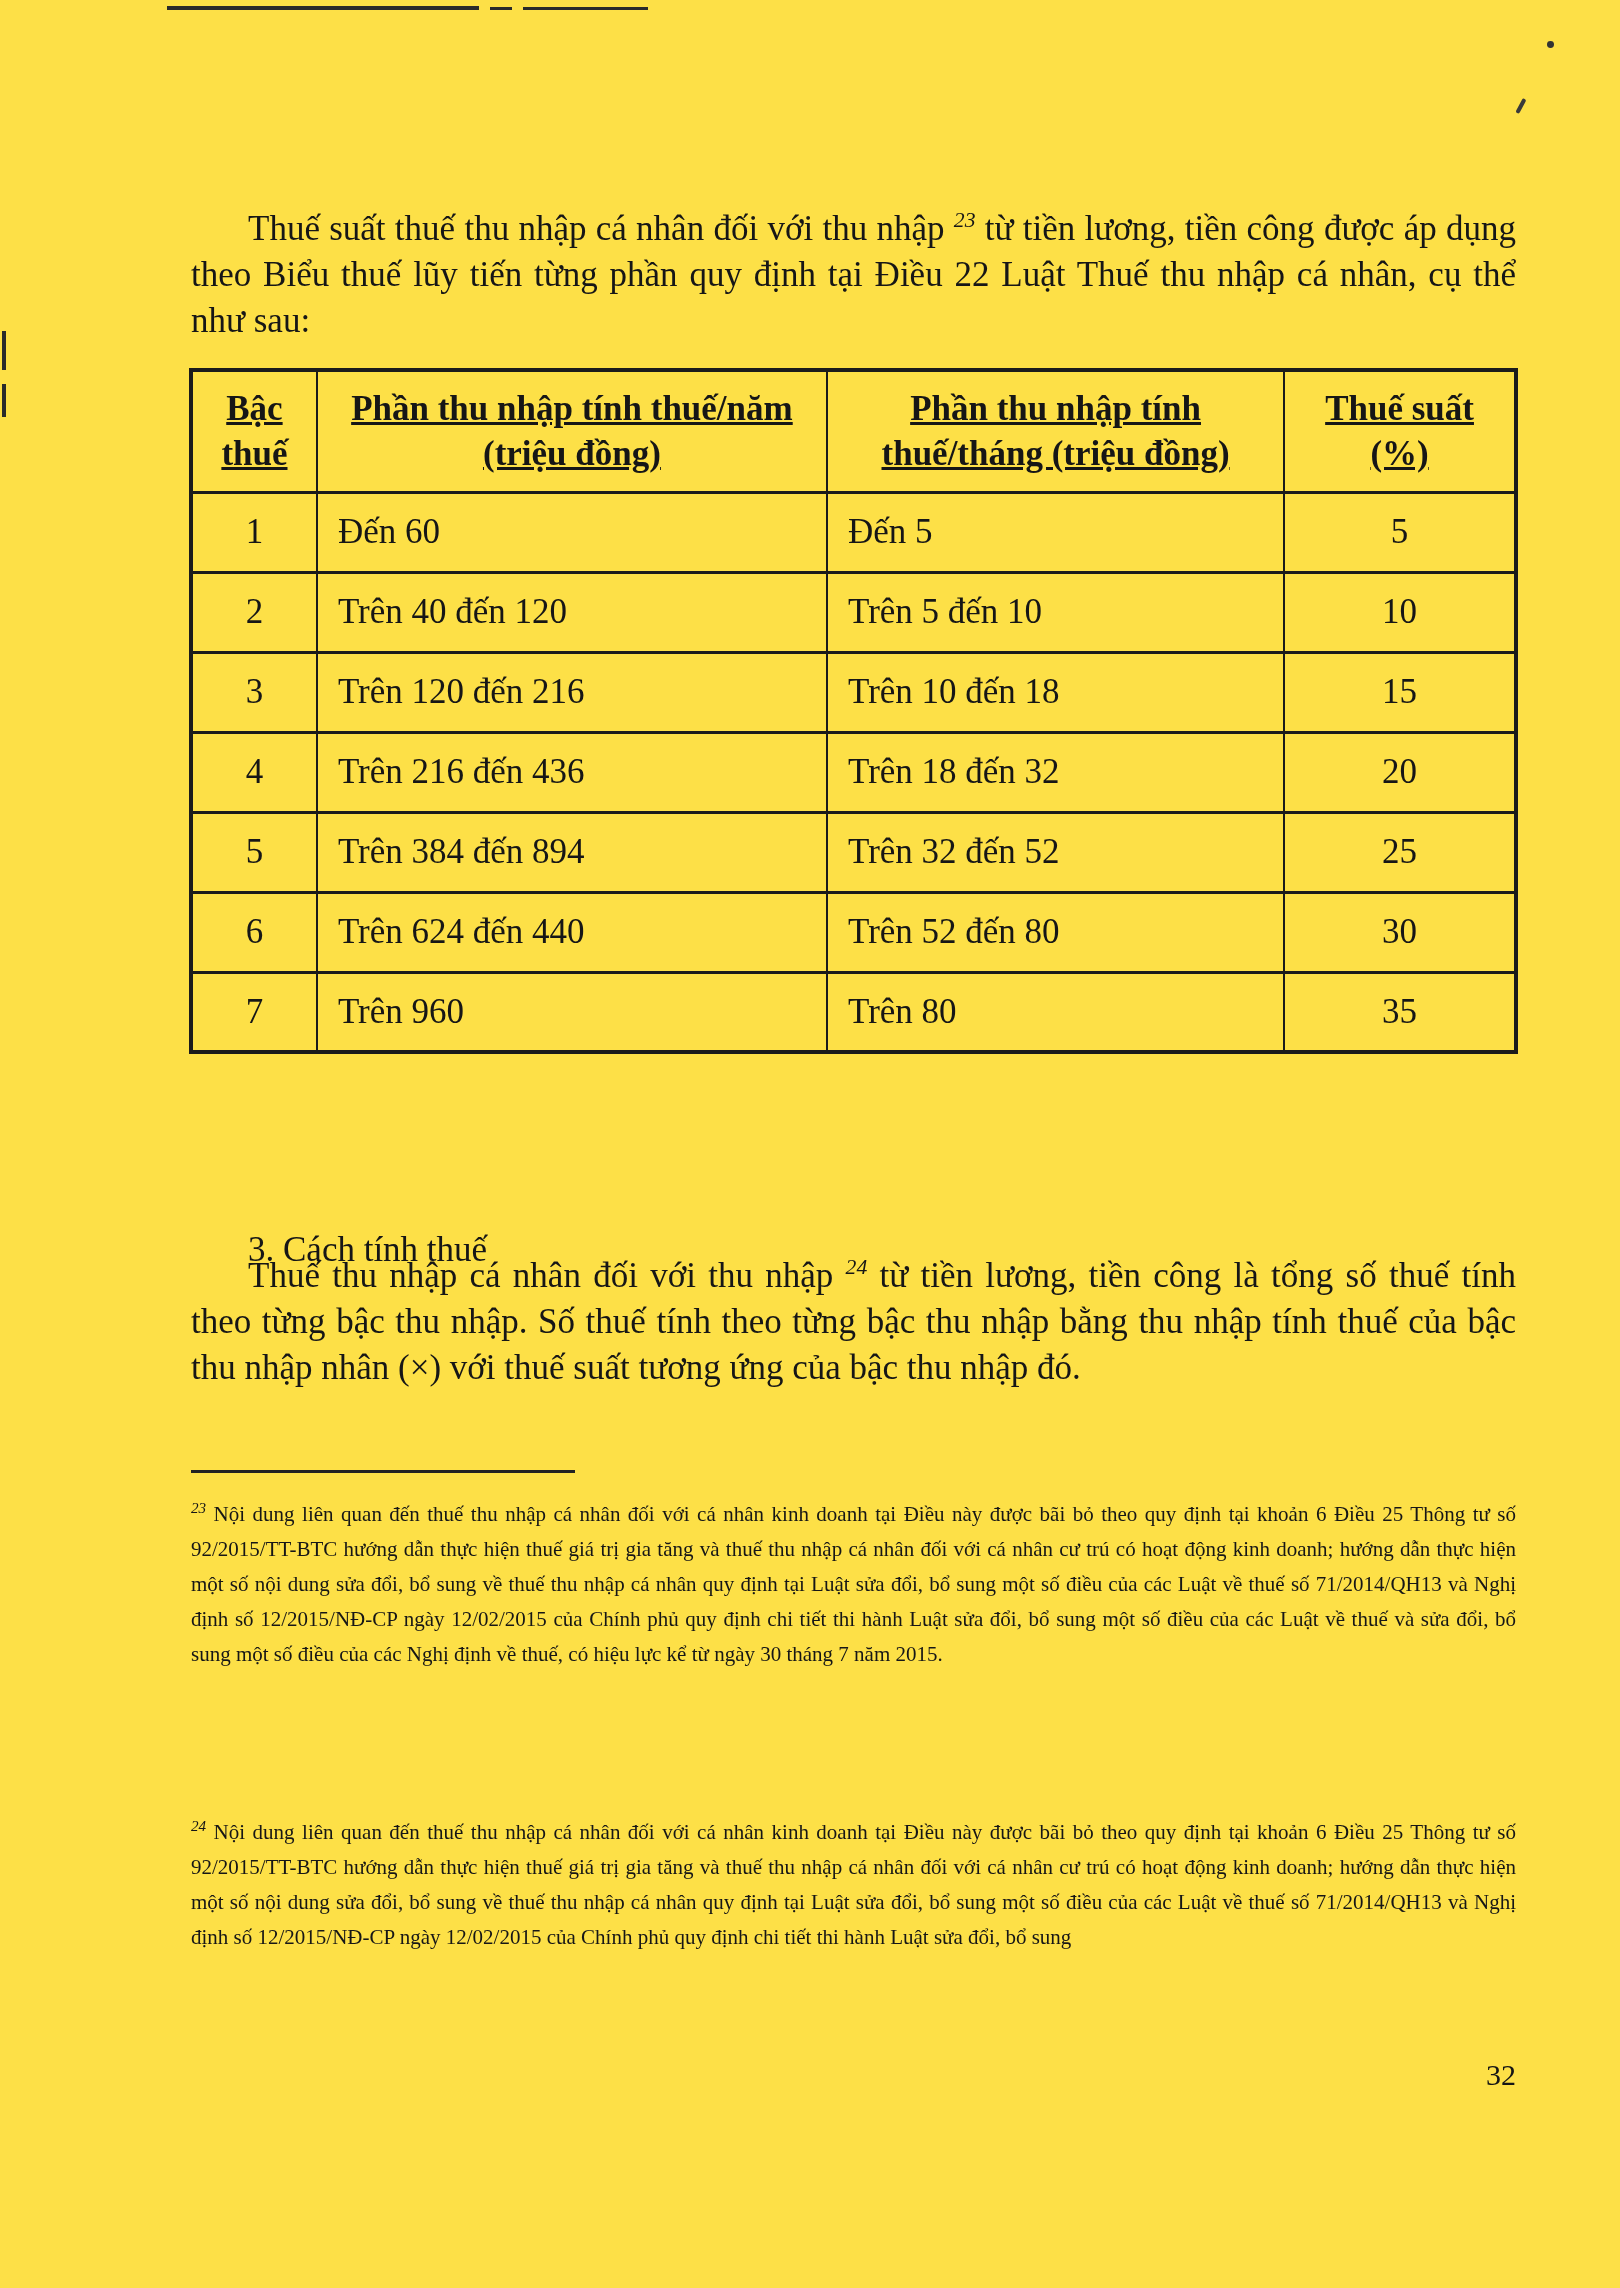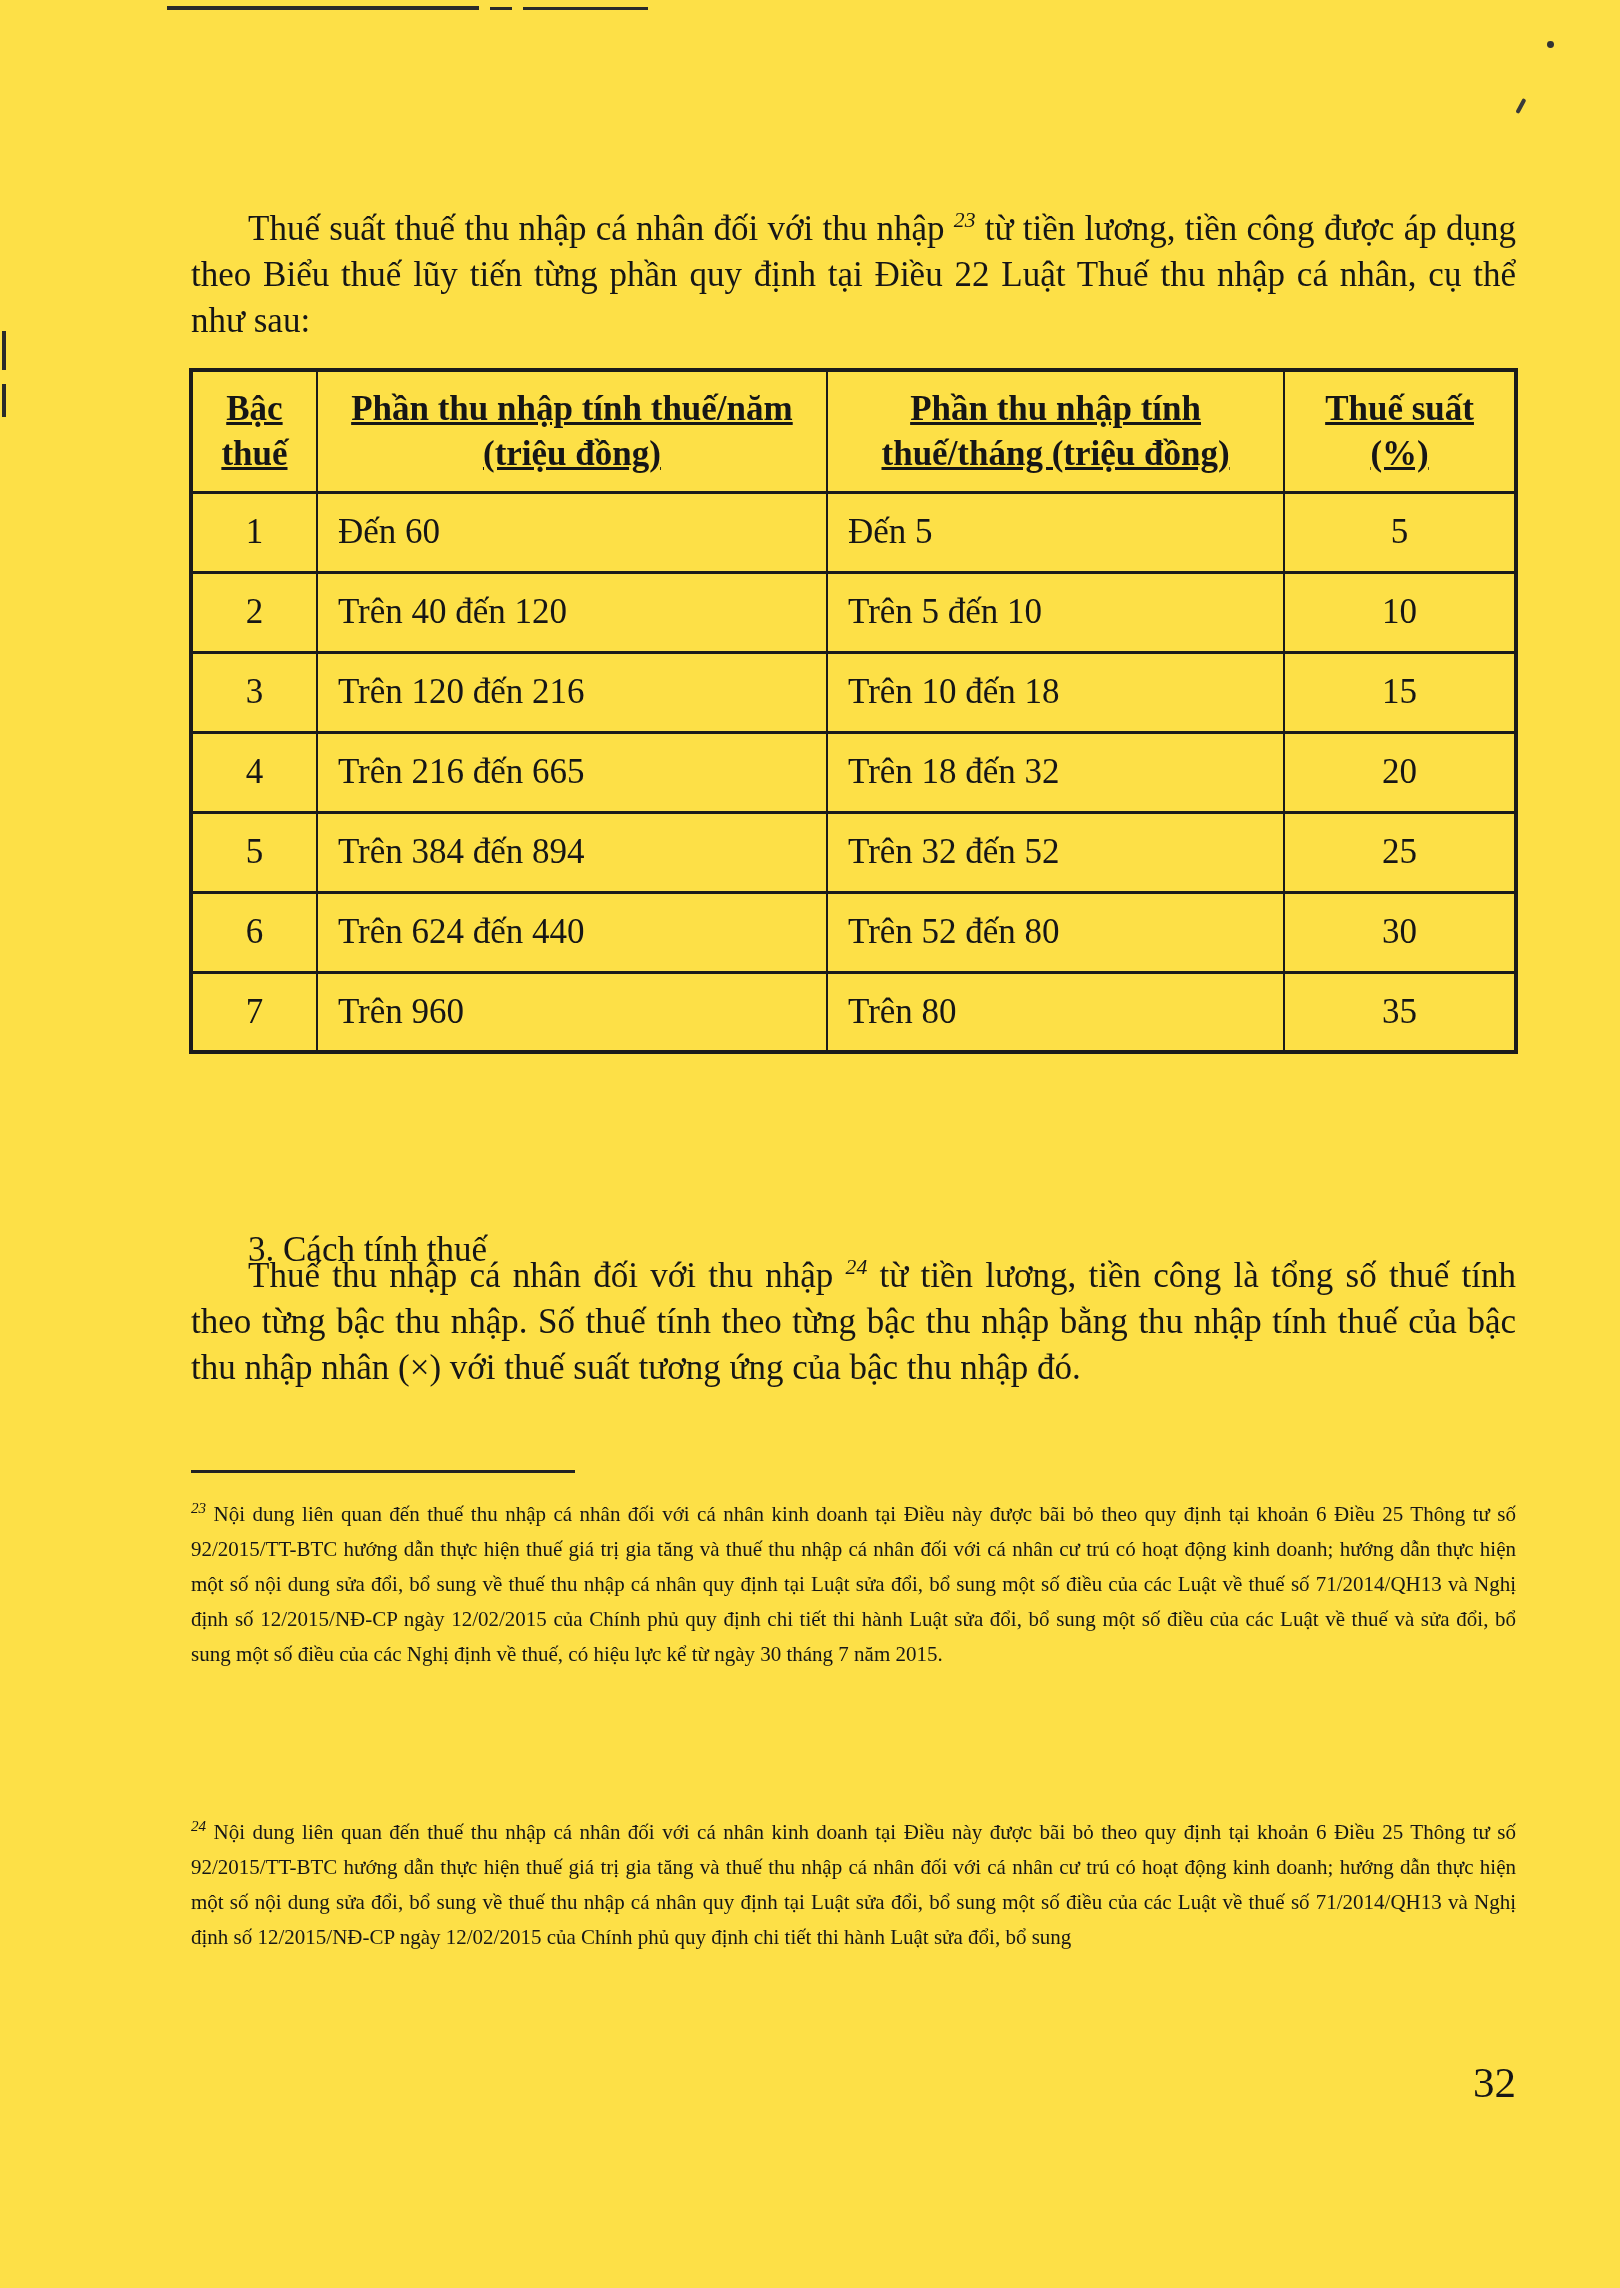--- a/index.html
+++ b/index.html
@@ -99,21 +99,21 @@
   .footnote-23 { top: 1497px; }
   .footnote-24 { top: 1815px; }
   .footnote .fnref { font-size: 0.72em; }
 
   .page-number {
     position: absolute;
     left: 191px;
     top: 2058px;
     width: 1325px;
     text-align: right;
-    font-size: 43px;
+    font-size: 30px;
   }
 </style>
 </head>
 <body>
 
 <div class="page">
 
   <div class="artifact art-topline-1"></div>
   <div class="artifact art-topline-2"></div>
   <div class="artifact art-topline-3"></div>
@@ -159,21 +159,21 @@
         <td class="cell-rate">10</td>
       </tr>
       <tr>
         <td class="cell-level">3</td>
         <td class="cell-year">Trên 120 đến 216</td>
         <td class="cell-month">Trên 10 đến 18</td>
         <td class="cell-rate">15</td>
       </tr>
       <tr>
         <td class="cell-level">4</td>
-        <td class="cell-year">Trên 216 đến 665</td>
+        <td class="cell-year">Trên 216 đến 436</td>
         <td class="cell-month">Trên 18 đến 32</td>
         <td class="cell-rate">20</td>
       </tr>
       <tr>
         <td class="cell-level">5</td>
         <td class="cell-year">Trên 384 đến 894</td>
         <td class="cell-month">Trên 32 đến 52</td>
         <td class="cell-rate">25</td>
       </tr>
       <tr>

